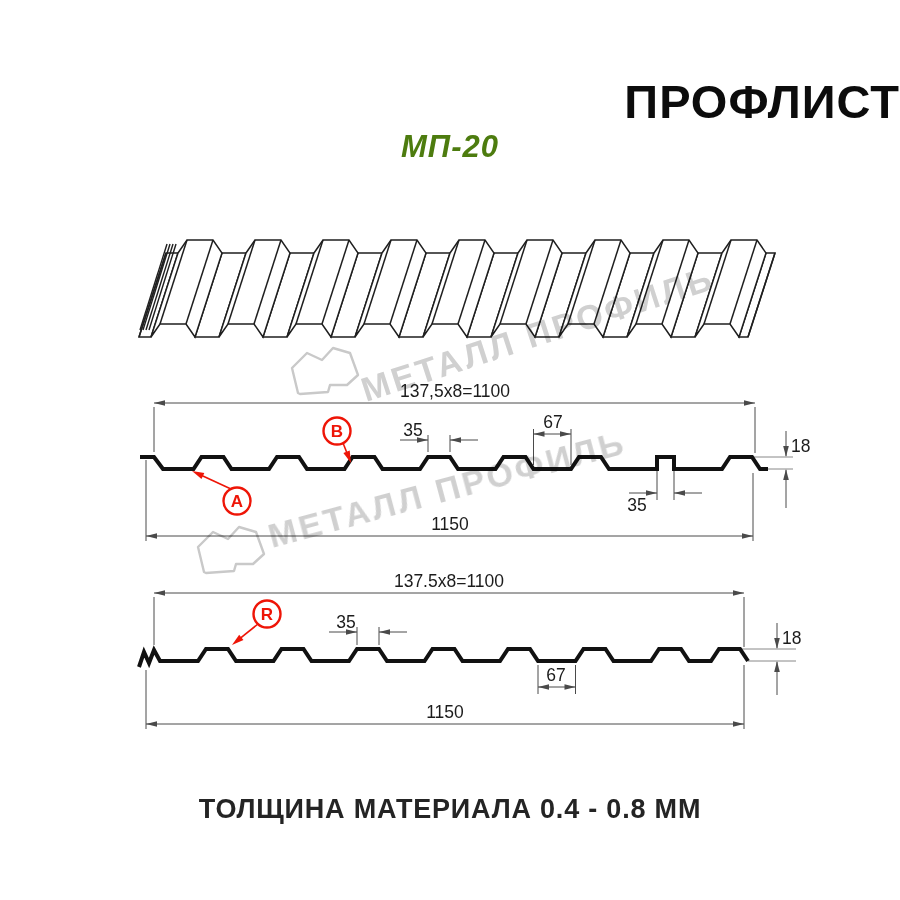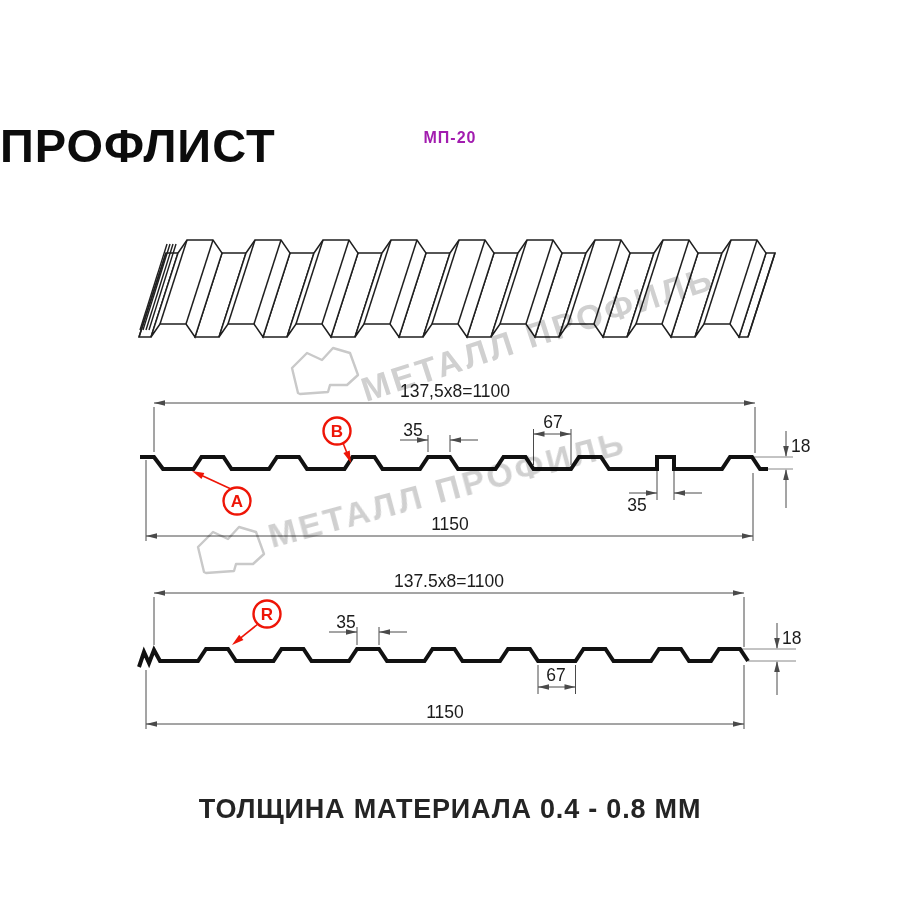--- a/index.html
+++ b/index.html
@@ -1,21 +1,21 @@
 <!DOCTYPE html>
 <html><head>
 <meta charset="utf-8">
 <style>
   html,body{margin:0;padding:0;background:#ffffff;}
   .stage{position:relative;width:900px;height:900px;background:#ffffff;overflow:hidden;
          font-family:"Liberation Sans",sans-serif;}
-  .title{position:absolute;left:0;right:0;top:74px;text-align:left;
-         font-size:47px;font-weight:800;letter-spacing:1px;color:#0c0c0c;margin-top:44px;}
+  .title{position:absolute;left:0;right:0;top:74px;text-align:right;
+         font-size:47px;font-weight:800;letter-spacing:1px;color:#0c0c0c;}
   .subtitle{position:absolute;left:0;right:0;top:129px;text-align:center;
-         font-size:16px;font-weight:600;letter-spacing:1px;color:#a21caf;}
+         font-size:31px;font-weight:600;letter-spacing:1px;color:#4d7c0f;font-style:italic;}
   .footer{position:absolute;left:0;right:0;top:794px;text-align:center;
          font-size:27px;font-weight:600;letter-spacing:0.8px;color:#242424;}
   svg{position:absolute;left:0;top:0;}
   text{font-family:"Liberation Sans",sans-serif;}
 </style>
 </head>
 <body>
 
 <div class="stage">
   <div class="title">ПРОФЛИСТ</div>

